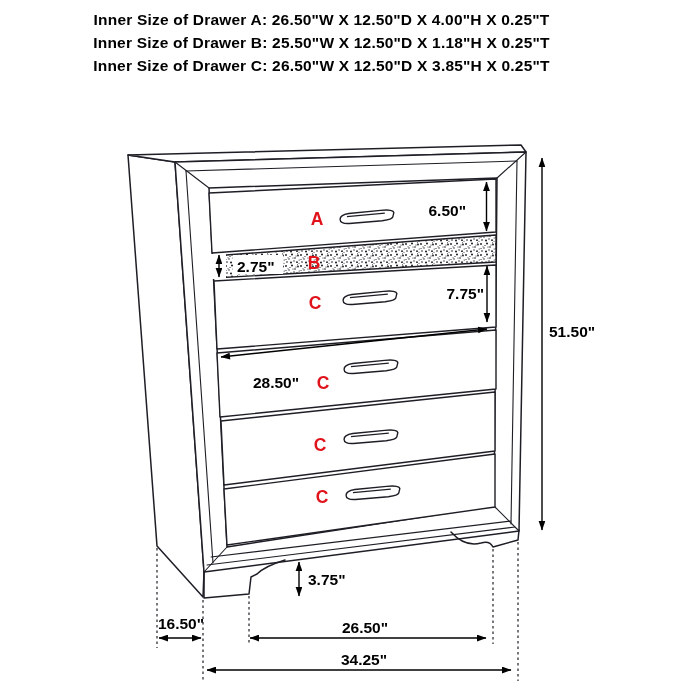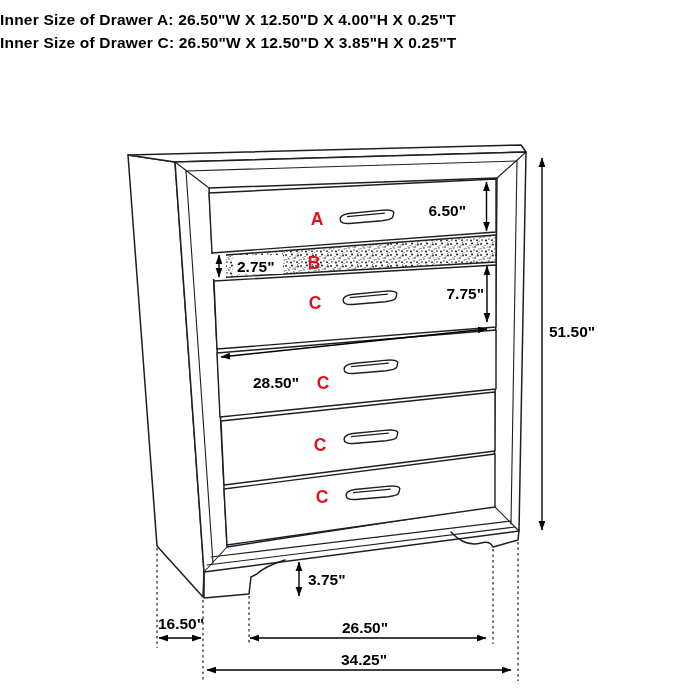--- a/index.html
+++ b/index.html
@@ -1,41 +1,42 @@
 <!DOCTYPE html>
 <html style="--line: #1e1e26; --label: #e0121a; --dimension_text: #000000; --background: #ffffff;"><head>
 <meta charset="utf-8">
 <style>
   :root{
     --line:#1e1e26; --label:#e0121a; --dimension_text:#000000; --background:#ffffff;
   }
   html,body{margin:0;padding:0;background:var(--background);}
   .stage{position:relative;width:700px;height:700px;background:var(--background);overflow:hidden;
          font-family:"Liberation Sans",sans-serif;}
-  .titles{position:absolute;top:8px;left:0;width:643px;
+  .titles{position:absolute;top:8px;left:0;width:643px;text-align:center;
           font:bold 15.5px/23px "Liberation Sans",sans-serif;color:#000;letter-spacing:.2px;}
   .drawing{position:absolute;left:0;top:0;width:700px;height:700px;}
   .ln{fill:none;stroke:var(--line);stroke-width:1.5;stroke-linejoin:round;stroke-linecap:round;}
   .lnthin{fill:none;stroke:var(--line);stroke-width:1.1;stroke-linejoin:round;stroke-linecap:round;}
   .face{fill:#fff;stroke:var(--line);stroke-width:1.5;stroke-linejoin:round;}
   .drawer{fill:#fff;stroke:var(--line);stroke-width:1.4;stroke-linejoin:round;}
   .jewel{stroke:var(--line);stroke-width:1.4;stroke-linejoin:round;}
   .dash{fill:none;stroke:var(--line);stroke-width:1.2;stroke-dasharray:2.5 3;}
   .dim{fill:none;stroke:#000;stroke-width:1.4;}
   .dimtext{font:bold 15.5px "Liberation Sans",sans-serif;fill:var(--dimension_text);}
   .redlabel{font:bold 17.5px "Liberation Sans",sans-serif;fill:var(--label);text-anchor:middle;}
   .halo{fill:#fff;stroke:none;}
 </style>
 </head>
 <body>
 
 <div class="stage">
 
   <div class="titles">
     <div>Inner Size of Drawer A: 26.50"W X 12.50"D X 4.00"H X 0.25"T</div>
+    <div>Inner Size of Drawer B: 25.50"W X 12.50"D X 1.18"H X 0.25"T</div>
     <div>Inner Size of Drawer C: 26.50"W X 12.50"D X 3.85"H X 0.25"T</div>
   </div>
 
   <svg class="drawing" viewBox="0 0 700 700">
     <defs>
       <marker id="ah-e" markerUnits="userSpaceOnUse" markerWidth="10" markerHeight="8" refX="9" refY="3.4" orient="auto">
         <path d="M0,0 L9.5,3.4 L0,6.8 Z" fill="#000"></path>
       </marker>
       <marker id="ah-s" markerUnits="userSpaceOnUse" markerWidth="10" markerHeight="8" refX="0.5" refY="3.4" orient="auto">
         <path d="M9.5,0 L0,3.4 L9.5,6.8 Z" fill="#000"></path>

